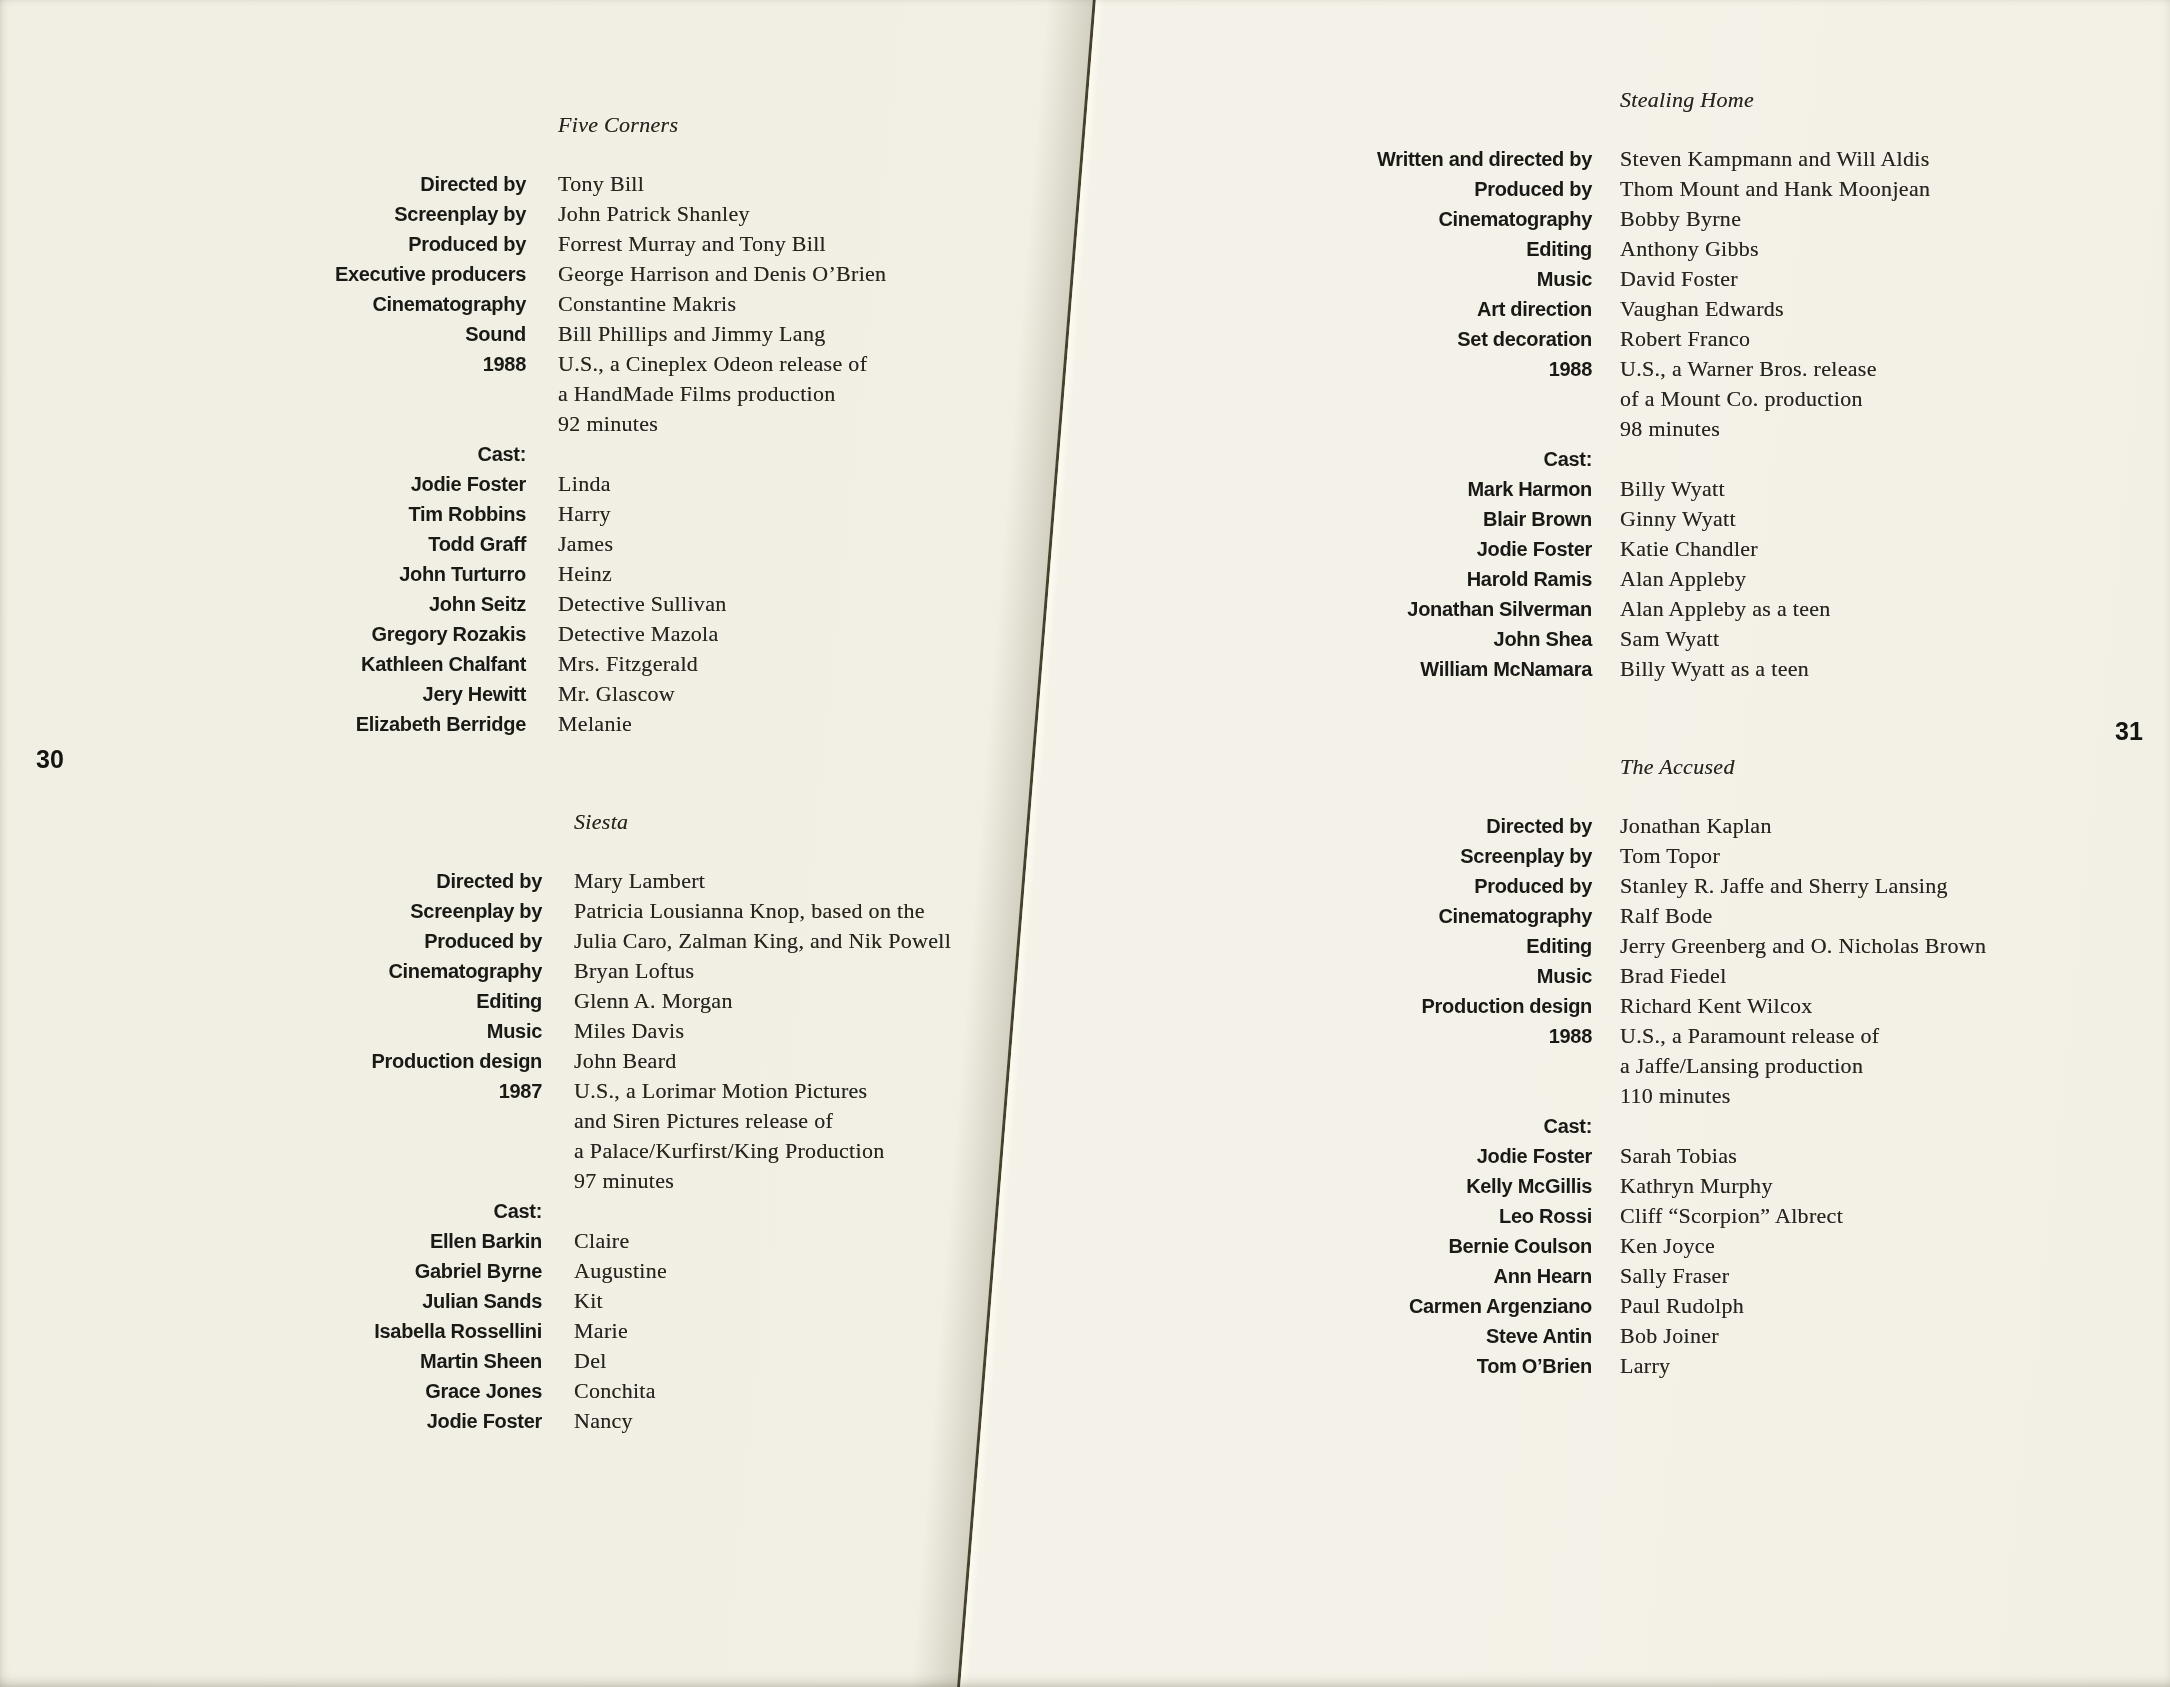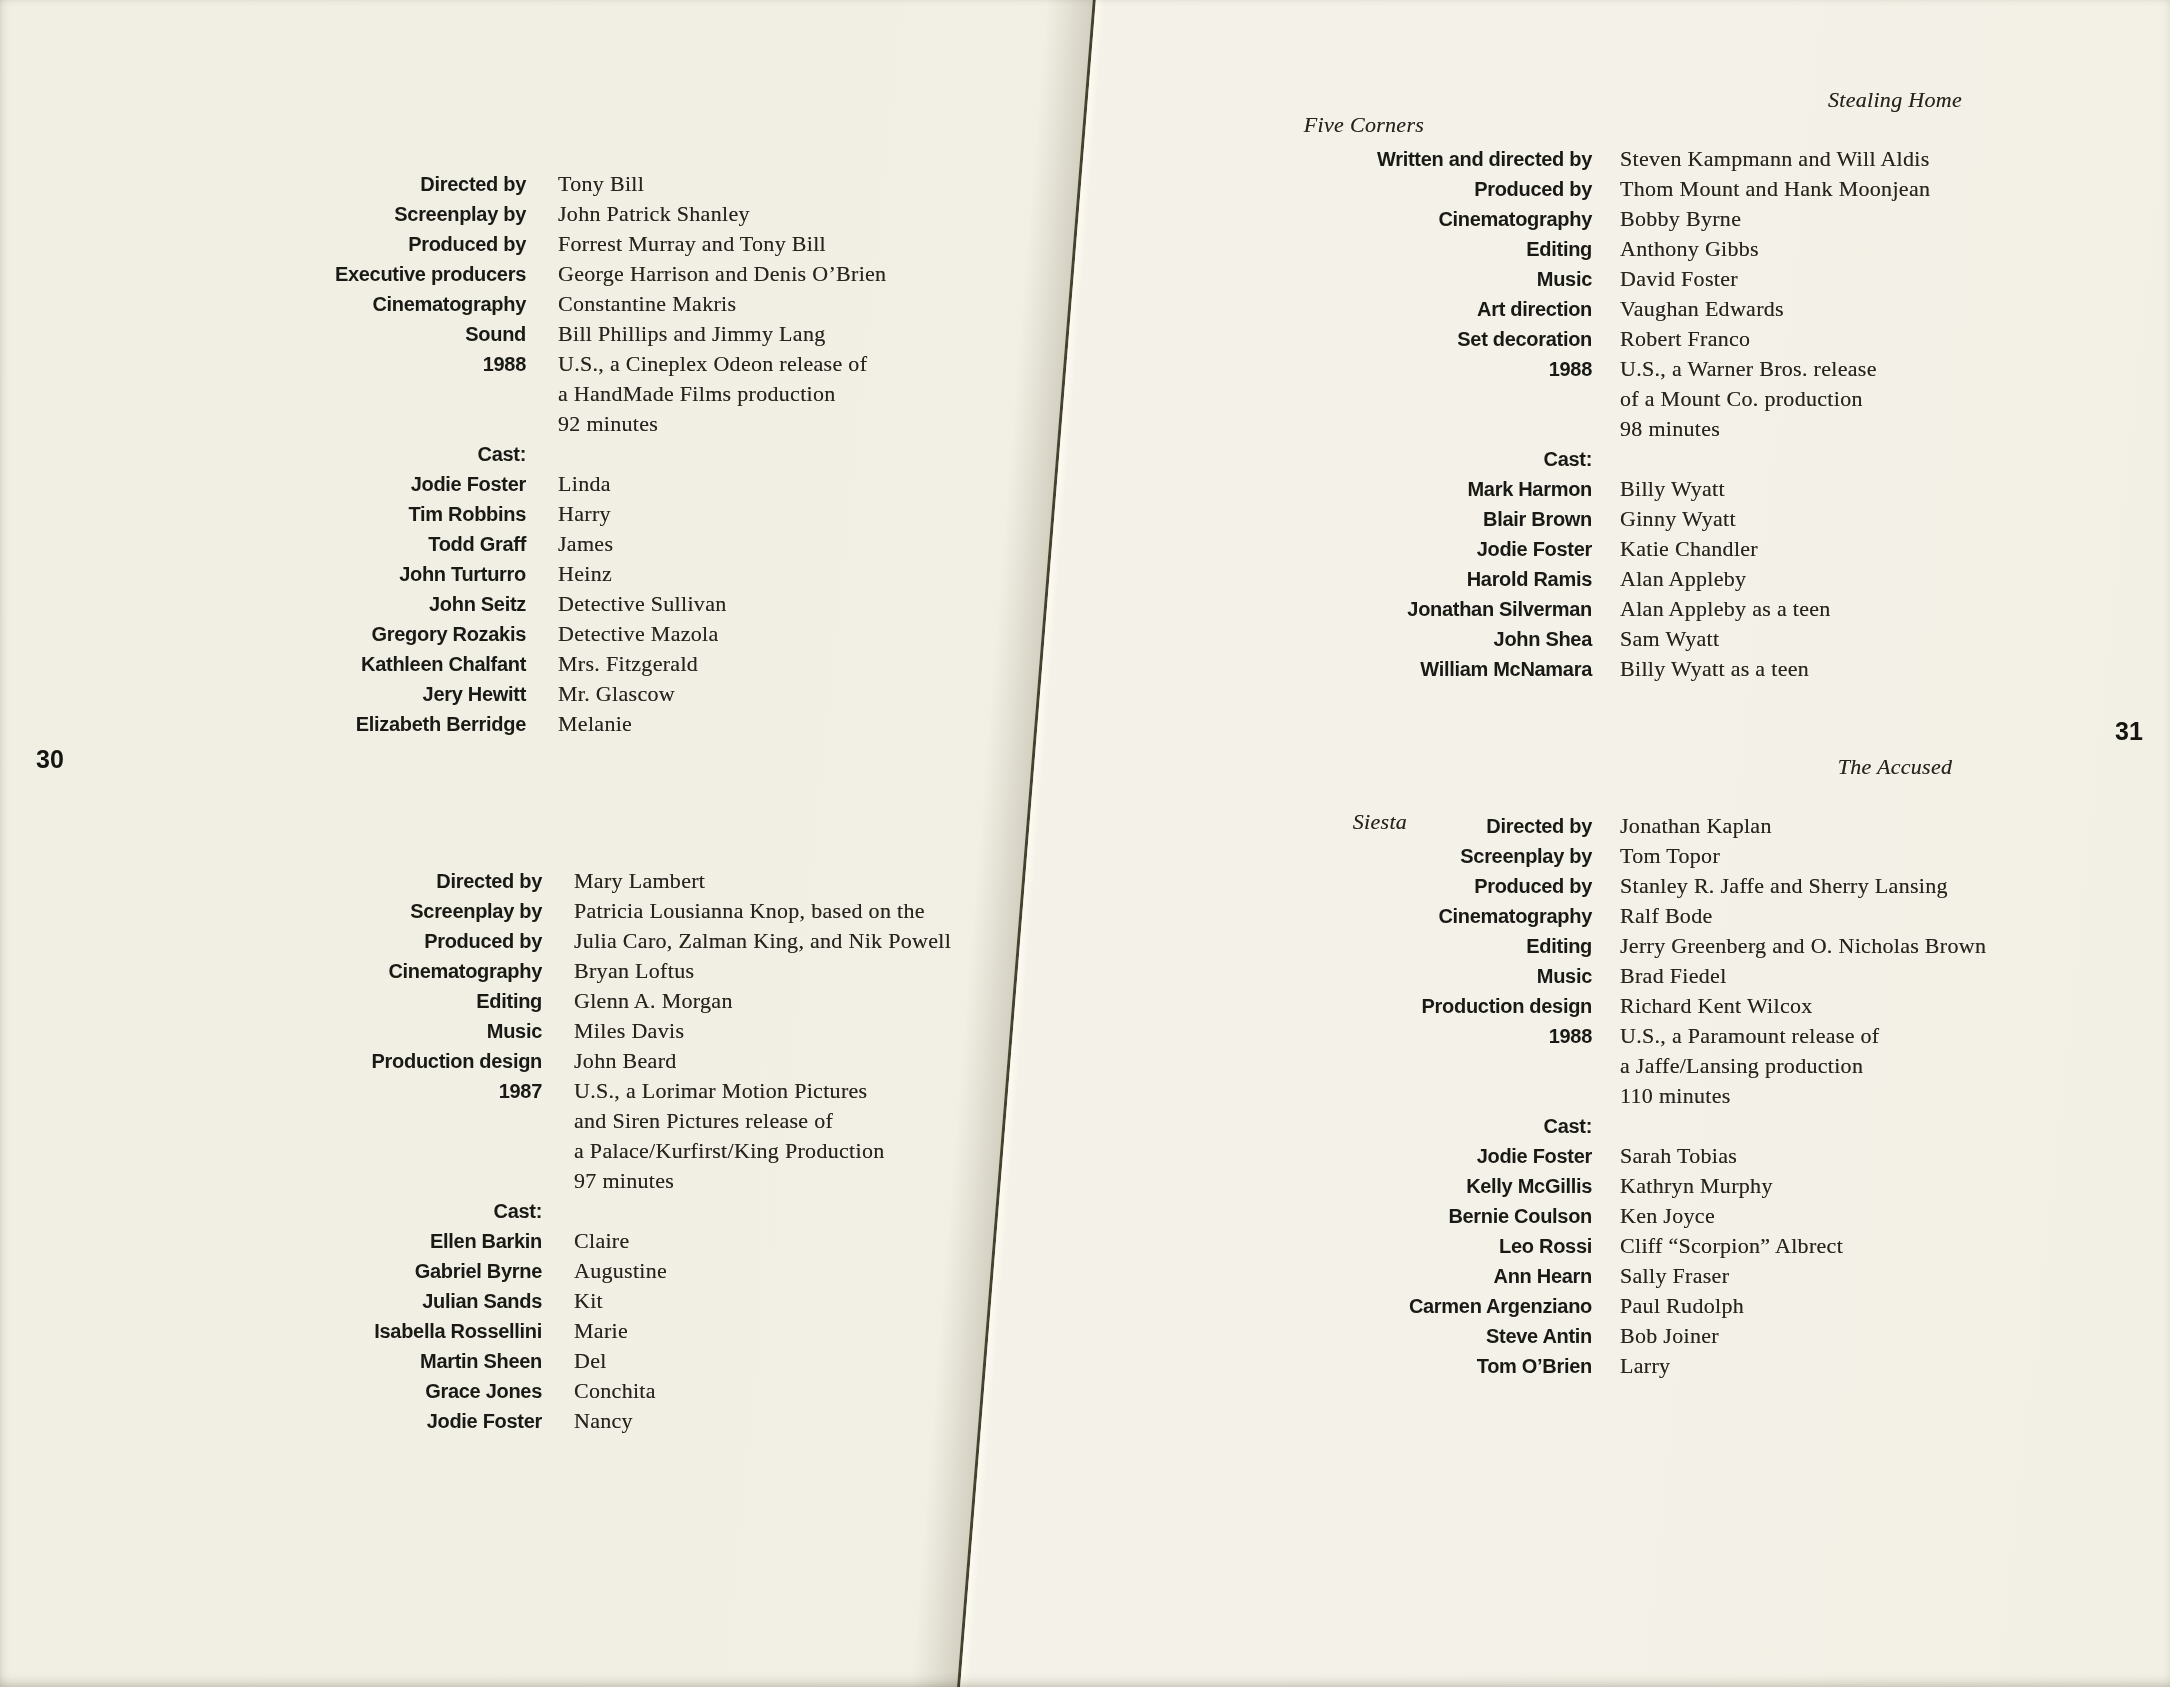--- a/index.html
+++ b/index.html
@@ -37,21 +37,20 @@
   .film.side-right { --lblw:1592px; --valx:1620px; }
   #film-0 { top:110px; }
   #film-1 { top:807px;padding-left:16px; }
   #film-2 { top:85px;  }
   #film-3 { top:752px; }
   .title {
     margin:0; padding-left:var(--valx); height:30px; line-height:30px;
     font-family:"Liberation Serif", serif; font-style:italic; font-weight:normal;
     font-size:22px; color:#26241f; letter-spacing:0.3px;
     text-shadow:0 0 0.6px rgba(40,38,30,0.5);
-    text-align:center;
   }
   .rows { margin-top:29px; }
   .row { position:relative; height:30px; }
   .row .lbl {
     position:absolute; left:0; top:0; width:var(--lblw); height:30px; line-height:30px;
     text-align:right;
     font-family:"Liberation Sans", sans-serif; font-weight:bold; font-size:20px;
     letter-spacing:-0.3px; color:#191915;
   }
   .row .val {
@@ -370,26 +369,26 @@
         </div>
         <div class="row">
           <span class="lbl">Jodie Foster</span>
           <span class="val">Sarah Tobias</span>
         </div>
         <div class="row">
           <span class="lbl">Kelly McGillis</span>
           <span class="val">Kathryn Murphy</span>
         </div>
         <div class="row">
+          <span class="lbl">Leo Rossi</span>
+          <span class="val">Cliff “Scorpion” Albrect</span>
+        </div>
+        <div class="row">
           <span class="lbl">Bernie Coulson</span>
           <span class="val">Ken Joyce</span>
-        </div>
-        <div class="row">
-          <span class="lbl">Leo Rossi</span>
-          <span class="val">Cliff “Scorpion” Albrect</span>
         </div>
         <div class="row">
           <span class="lbl">Ann Hearn</span>
           <span class="val">Sally Fraser</span>
         </div>
         <div class="row">
           <span class="lbl">Carmen Argenziano</span>
           <span class="val">Paul Rudolph</span>
         </div>
         <div class="row">

